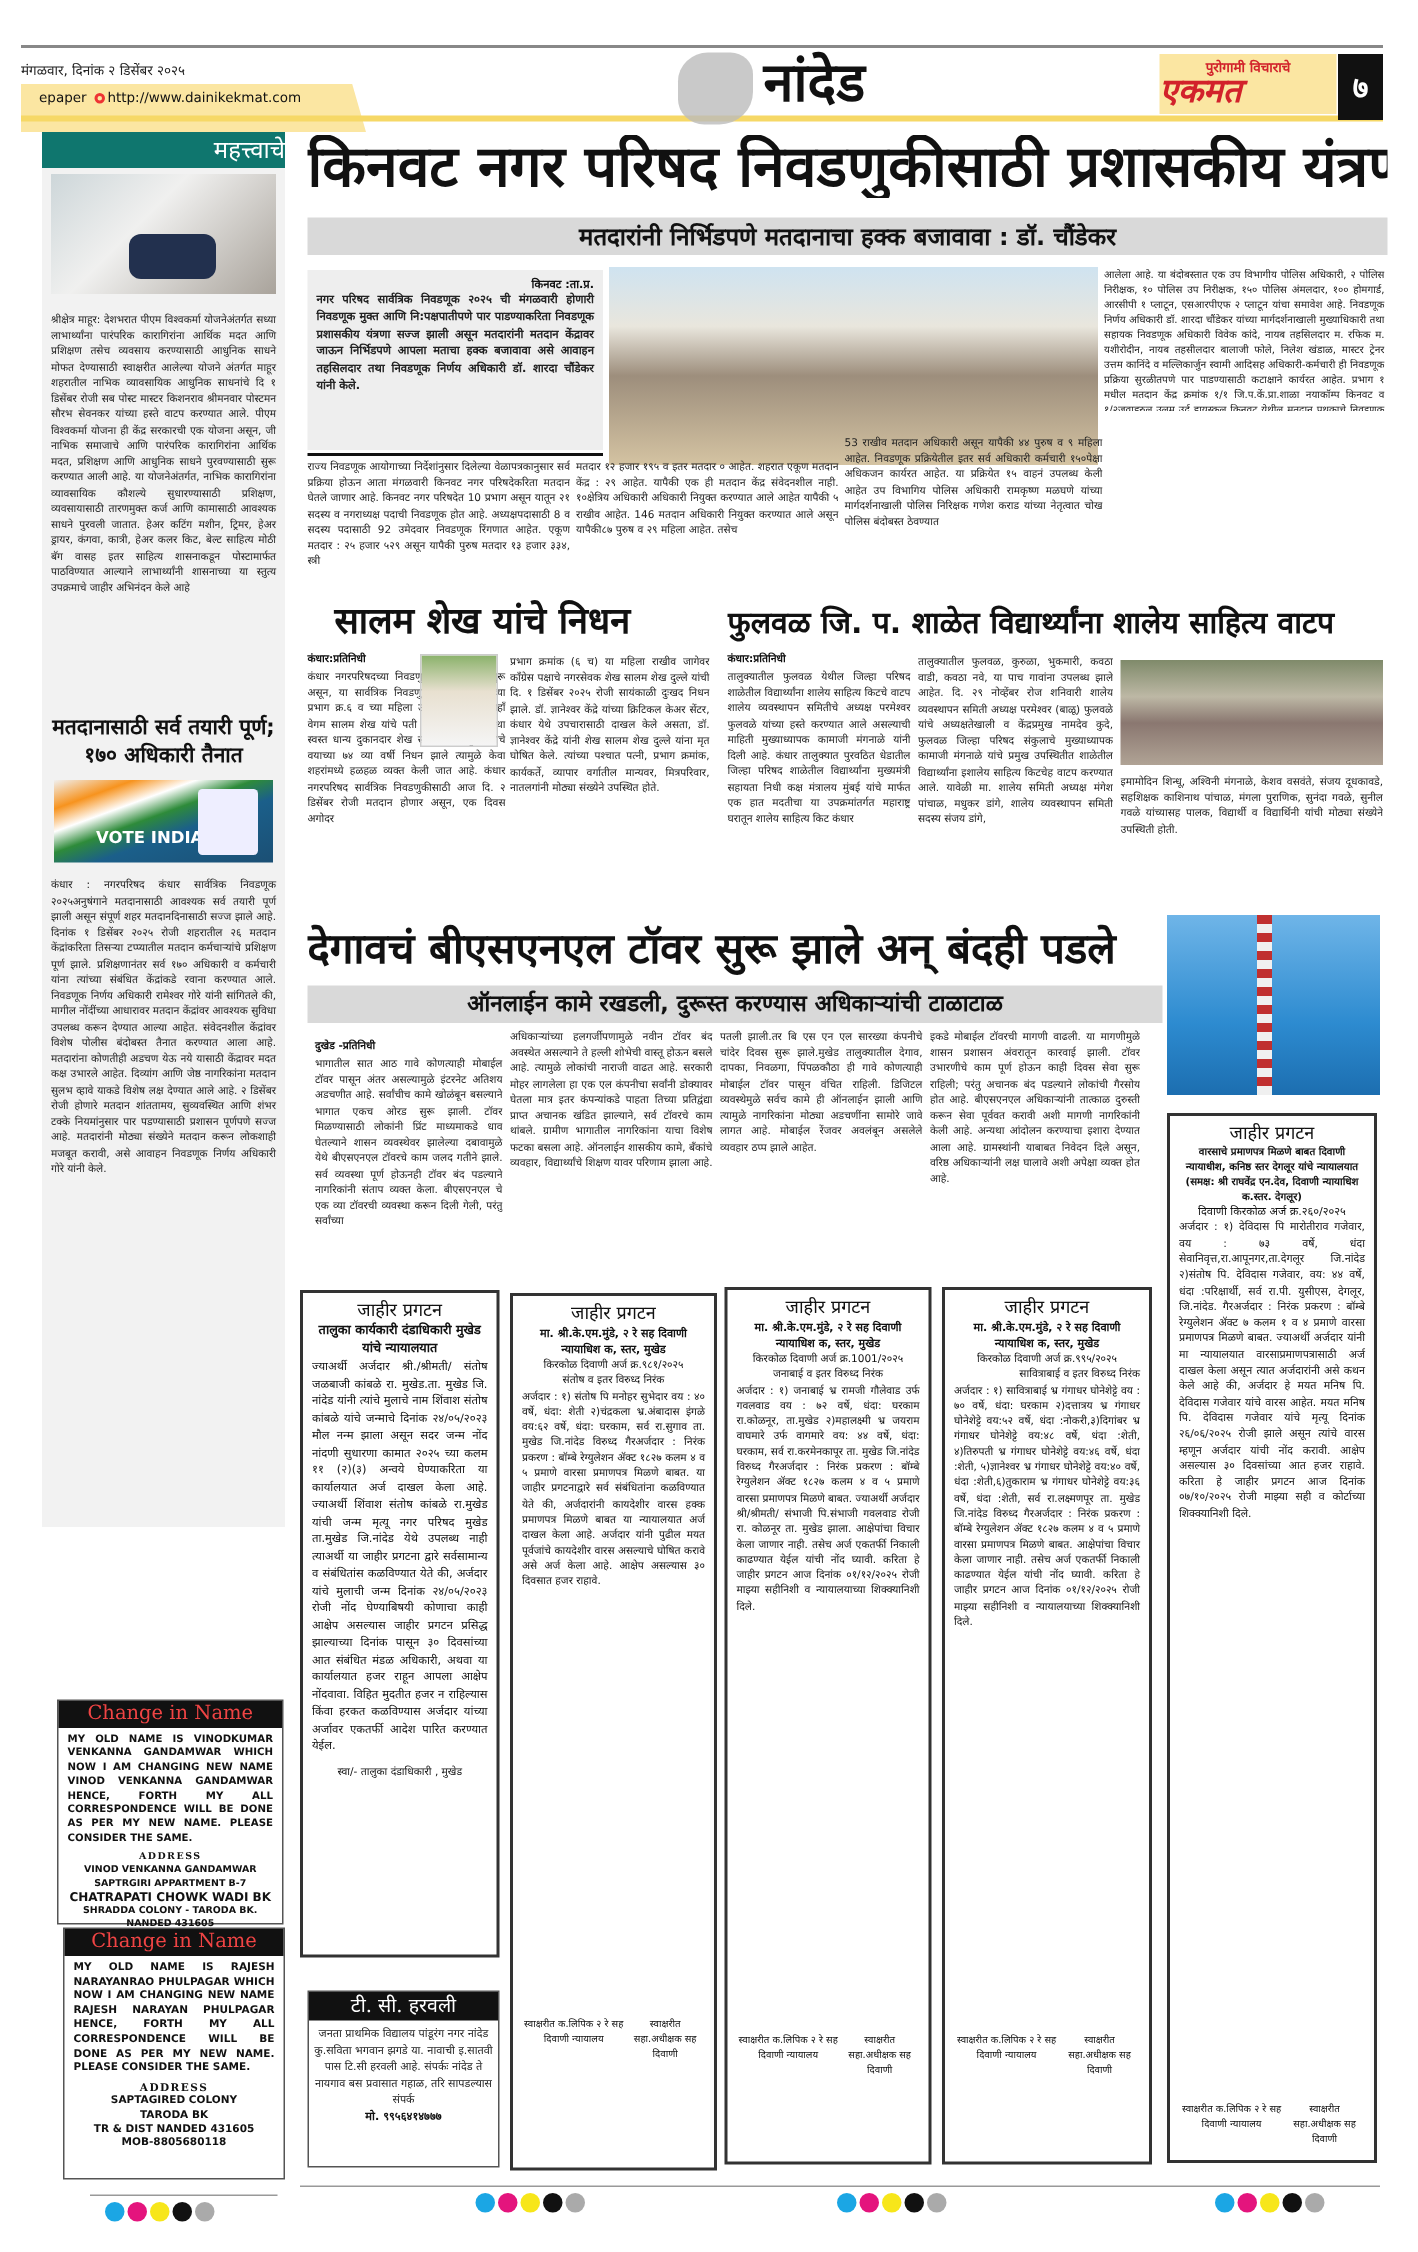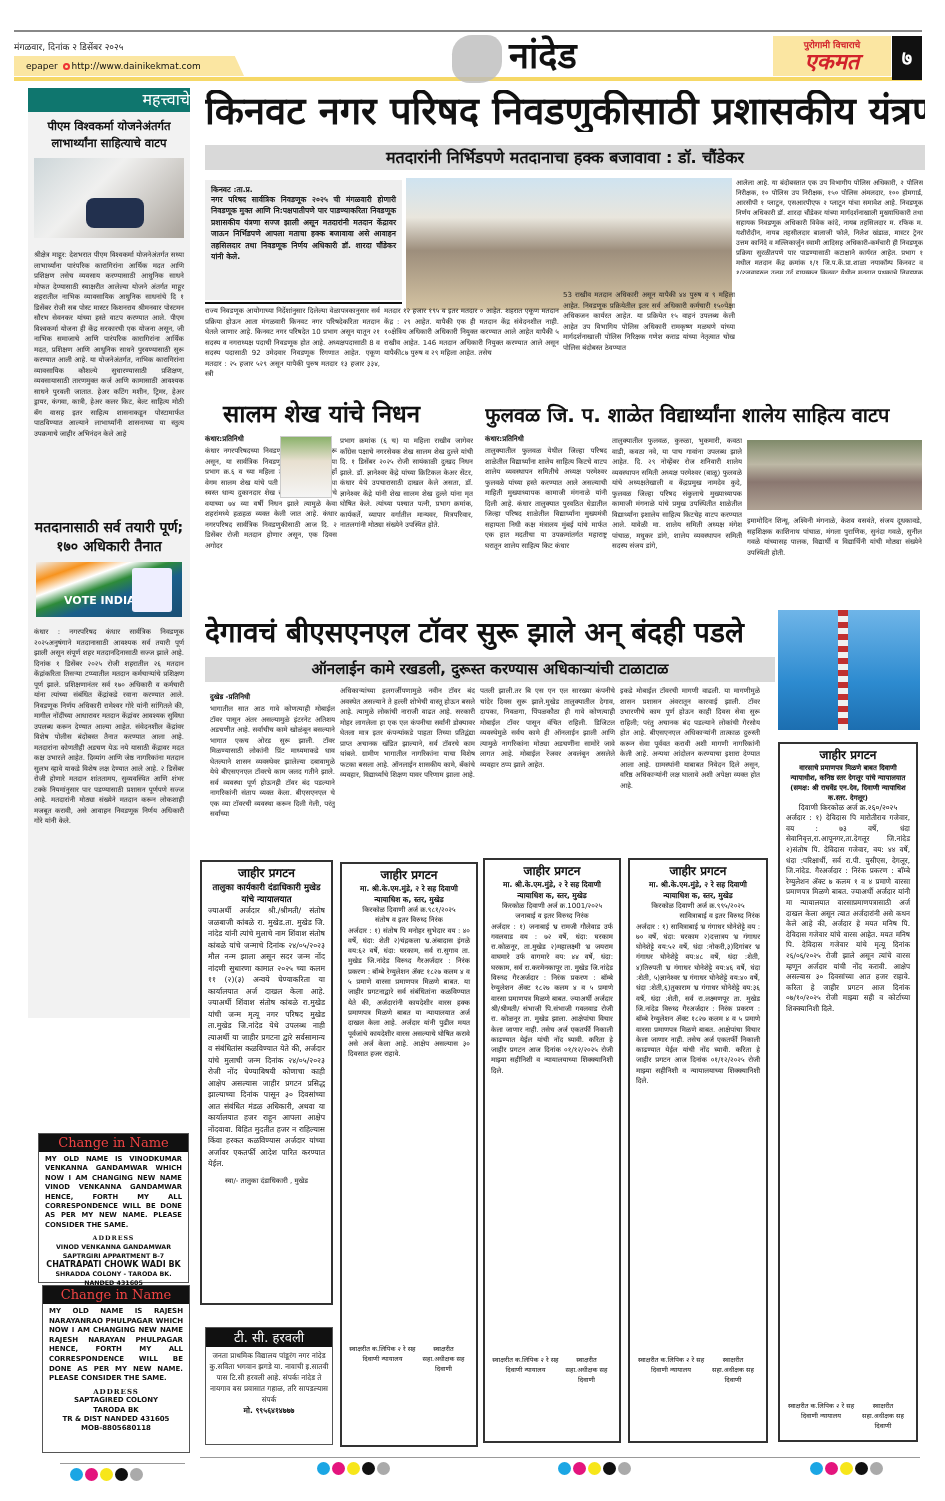--- a/index.html
+++ b/index.html
@@ -3,41 +3,41 @@
 <meta charset="utf-8">
 <style>
 *{box-sizing:border-box;margin:0;padding:0}
 body{width:945px;height:1501px;background:#fff;font-family:"DejaVu Sans",sans-serif;color:#111;position:relative;overflow:hidden}
 .abs{position:absolute}
 .t{font-size:7px;line-height:10.5px;text-align:justify;color:#222;overflow:hidden}
 .hd{font-family:"DejaVu Sans",sans-serif;font-weight:bold;color:#111;white-space:nowrap;overflow:hidden}
 
 #mast{left:14px;top:30px;width:908px;height:48px;border-top:2px solid #888}
 #mast .date{left:0;top:8px;font-size:9px;color:#222}
-#mast .epaper{left:0;top:24px;width:230px;height:20px;background:#fbe6a2;font-size:9px;padding:5px 0 0 12px;clip-path:polygon(0 0,96% 0,100% 100%,0 100%)}
+#mast .epaper{left:0;top:24px;width:230px;height:32px;background:#fbe6a2;font-size:9px;padding:5px 0 0 12px;clip-path:polygon(0 0,96% 0,100% 100%,0 100%)}
 #mast .epaper .ic{display:inline-block;width:7px;height:7px;border-radius:50%;border:2px solid #e33;margin:0 2px -1px}
 #mast .yellowline{left:0;top:45px;width:908px;height:4px;background:#f6d866}
 #mast .city{left:495px;top:4px;font-size:36px;font-weight:bold;line-height:40px}
 #mast .logo-map{left:438px;top:3px;width:50px;height:48px;background:#bbb;border-radius:40% 30% 45% 35%;opacity:.8}
 #mast .brand{left:759px;top:4px;width:118px;height:40px;background:#fbe6a2}
 #mast .brand .tag{position:absolute;left:0;width:118px;top:2px;text-align:center;font-size:9px;color:#d2222b;font-weight:bold}
-#mast .brand .name{position:absolute;left:0;width:118px;top:13px;text-align:center;font-size:22px;color:#d2222b;font-weight:bold;font-style:italic;line-height:26px}
+#mast .brand .name{position:absolute;left:0;width:118px;top:13px;text-align:left;font-size:22px;color:#d2222b;font-weight:bold;font-style:italic;line-height:26px}
 #mast .pg{left:878px;top:4px;width:30px;height:44px;background:#111;color:#fff;font-size:20px;font-weight:bold;text-align:center;line-height:44px}
 
 .side{background:#f2f2f2}
 .sbox-title{background:#0f766e;color:#fff;font-weight:normal;text-align:right}
 .photo{background:linear-gradient(135deg,#cdd6d9,#f0f0ef 40%,#a9a39b);}
 .grey-bar{background:#d9d9d9;text-align:center;font-weight:bold;white-space:nowrap;overflow:hidden}
 .name-ad{border:1px solid #555;background:#fff}
 .name-ad .h{background:#111;color:#ef4444;font-family:"DejaVu Serif",serif;text-align:center;font-size:13px;height:18px;line-height:18px}
 .name-ad .b{font-size:6.8px;line-height:9.4px;padding:3px 6px;text-align:justify;font-weight:bold;color:#111}
 .name-ad .addr{text-align:center;font-size:6.3px;line-height:9px;font-weight:bold;padding:0 4px}
 .name-ad .addr .ah{font-family:"DejaVu Serif",serif;letter-spacing:1px}
 .ad{border:2px solid #333;background:#fff;padding:4px 6px;overflow:hidden}
-.ad .ah{font-size:12px;font-weight:bold;text-align:center;line-height:15px}
+.ad .ah{font-size:12px;font-weight:normal;text-align:center;line-height:15px}
 .ad .as{font-size:7.4px;font-weight:bold;text-align:center;line-height:11px}
 .ad .ab{font-size:7px;line-height:10.3px;text-align:justify}
 .ad .sig{display:flex;justify-content:space-between;font-size:6.5px;line-height:10px;margin-top:8px}
 .ad .sig div{text-align:center}
 .dots{display:flex;gap:2px}
 .dots span{width:13px;height:13px;border-radius:50%;display:block}
 .rule{height:1px;background:#999}
 </style>
 </head>
 <body>
@@ -50,21 +50,20 @@
   <div class="abs city">नांदेड</div>
   <div class="abs brand">
     <div class="tag">पुरोगामी विचाराचे</div>
     <div class="name">एकमत</div>
   </div>
   <div class="abs pg">७</div>
 </div>
 
 <div class="abs side" style="left:28px;top:88px;width:162px;height:930px">
   <div class="sbox-title" style="height:24px;font-size:16px;line-height:24px">महत्त्वाचे</div>
-  <div class="hd" style="font-size:11.5px;line-height:17px;text-align:center;white-space:normal;padding:6px 6px 2px">पीएम विश्वकर्मा योजनेअंतर्गत लाभार्थ्यांना साहित्याचे वाटप</div>
   <div class="photo" style="margin:4px 6px;height:80px;position:relative">
     <div style="position:absolute;left:52px;top:40px;width:58px;height:30px;background:#22304e;border-radius:8px"></div>
   </div>
   <div class="t" style="padding:8px 6px 0;height:272px">श्रीक्षेत्र माहूर: देशभरात पीएम विश्वकर्मा योजनेअंतर्गत सध्या लाभार्थ्यांना पारंपरिक कारागिरांना आर्थिक मदत आणि प्रशिक्षण तसेच व्यवसाय करण्यासाठी आधुनिक साधने मोफत देण्यासाठी स्वाक्षरीत आलेल्या योजने अंतर्गत माहूर शहरातील नाभिक व्यावसायिक आधुनिक साधनांचे दि १ डिसेंबर रोजी सब पोस्ट मास्टर किशनराव श्रीमनवार पोस्टमन सौरभ सेवनकर यांच्या हस्ते वाटप करण्यात आले. पीएम विश्वकर्मा योजना ही केंद्र सरकारची एक योजना असून, जी नाभिक समाजाचे आणि पारंपरिक कारागिरांना आर्थिक मदत, प्रशिक्षण आणि आधुनिक साधने पुरवण्यासाठी सुरू करण्यात आली आहे. या योजनेअंतर्गत, नाभिक कारागिरांना व्यावसायिक कौशल्ये सुधारण्यासाठी प्रशिक्षण, व्यवसायासाठी तारणमुक्त कर्ज आणि कामासाठी आवश्यक साधने पुरवली जातात. हेअर कटिंग मशीन, ट्रिमर, हेअर ड्रायर, कंगवा, कात्री, हेअर कलर किट, बेल्ट साहित्य मोठी बॅग वासह इतर साहित्य शासनाकडून पोस्टामार्फत पाठविण्यात आल्याने लाभार्थ्यांनी शासनाच्या या स्तुत्य उपक्रमाचे जाहीर अभिनंदन केले आहे</div>
   <div class="hd" style="font-size:14px;line-height:19px;text-align:center;white-space:normal;padding:4px 4px">मतदानासाठी सर्व तयारी पूर्ण; १७० अधिकारी तैनात</div>
   <div style="margin:2px 8px;height:55px;background:linear-gradient(160deg,#f0f0f0 0,#f7931e 18%,#fff 32%,#2e8b3a 45%,#1b5f8a 60%,#1b4f74 100%);position:relative">
     <div style="position:absolute;left:28px;top:32px;color:#fff;font-weight:bold;font-size:11px">VOTE INDIA</div>
     <div style="position:absolute;right:10px;top:6px;width:40px;height:44px;background:#eef;border-radius:3px"></div>
   </div>
   <div class="t" style="padding:8px 6px 0;height:330px">कंधार : नगरपरिषद कंधार सार्वत्रिक निवडणूक २०२५अनुषंगाने मतदानासाठी आवश्यक सर्व तयारी पूर्ण झाली असून संपूर्ण शहर मतदानदिनासाठी सज्ज झाले आहे. दिनांक १ डिसेंबर २०२५ रोजी शहरातील २६ मतदान केंद्रांकरिता तिसऱ्या टप्प्यातील मतदान कर्मचाऱ्यांचे प्रशिक्षण पूर्ण झाले. प्रशिक्षणानंतर सर्व १७० अधिकारी व कर्मचारी यांना त्यांच्या संबंधित केंद्रांकडे रवाना करण्यात आले. निवडणूक निर्णय अधिकारी रामेश्वर गोरे यांनी सांगितले की, मागील नोंदींच्या आधारावर मतदान केंद्रांवर आवश्यक सुविधा उपलब्ध करून देण्यात आल्या आहेत. संवेदनशील केंद्रांवर विशेष पोलीस बंदोबस्त तैनात करण्यात आला आहे. मतदारांना कोणतीही अडचण येऊ नये यासाठी केंद्रावर मदत कक्ष उभारले आहेत. दिव्यांग आणि जेष्ठ नागरिकांना मतदान सुलभ व्हावे याकडे विशेष लक्ष देण्यात आले आहे. २ डिसेंबर रोजी होणारे मतदान शांततामय, सुव्यवस्थित आणि शंभर टक्के नियमांनुसार पार पडण्यासाठी प्रशासन पूर्णपणे सज्ज आहे. मतदारांनी मोठ्या संख्येने मतदान करून लोकशाही मजबूत करावी, असे आवाहन निवडणूक निर्णय अधिकारी गोरे यांनी केले.</div>
@@ -92,21 +91,21 @@
     <div>TARODA BK</div>
     <div>TR &amp; DIST NANDED 431605</div>
     <div>MOB-8805680118</div>
   </div>
 </div>
 
 <div class="abs hd" style="left:205px;top:90px;width:720px;font-size:38px;line-height:42px;text-align:center">किनवट नगर परिषद निवडणुकीसाठी प्रशासकीय यंत्रणा सज्ज</div>
 <div class="abs grey-bar" style="left:205px;top:145px;width:720px;height:25px;font-size:16px;line-height:25px">मतदारांनी निर्भिडपणे मतदानाचा हक्क बजावावा : डॉ. चौंडेकर</div>
 
 <div class="abs" style="left:205px;top:180px;width:197px;height:120px;background:#eee;padding:4px 6px">
-  <div style="text-align:left;font-size:7.5px;font-weight:bold">किनवट :ता.प्र.</div>
+  <div style="text-align:right;font-size:7.5px;font-weight:bold">किनवट :ता.प्र.</div>
   <div style="font-size:7.6px;line-height:11.4px;font-weight:bold;text-align:justify;color:#222">नगर परिषद सार्वत्रिक निवडणूक २०२५ ची मंगळवारी होणारी निवडणूक मुक्त आणि नि:पक्षपातीपणे पार पाडण्याकरिता निवडणूक प्रशासकीय यंत्रणा सज्ज झाली असून मतदारांनी मतदान केंद्रावर जाऊन निर्भिडपणे आपला मताचा हक्क बजावावा असे आवाहन तहसिलदार तथा निवडणूक निर्णय अधिकारी डॉ. शारदा चौंडेकर यांनी केले.</div>
 </div>
 <div class="abs" style="left:205px;top:302px;width:197px;height:2px;background:#111"></div>
 <div class="abs photo" style="left:406px;top:178px;width:326px;height:132px;background:linear-gradient(180deg,#cfe3f0 0,#e9e6dd 30%,#9d8e7c 55%,#d4c3a2 100%)"></div>
 <div class="abs t" style="left:736px;top:178px;width:187px;height:96px;font-size:6.8px;line-height:10px">आलेला आहे. या बंदोबस्तात एक उप विभागीय पोलिस अधिकारी, २ पोलिस निरीक्षक, १० पोलिस उप निरीक्षक, १५० पोलिस अंमलदार, १०० होमगार्ड, आरसीपी १ प्लाटून, एसआरपीएफ २ प्लाटून यांचा समावेश आहे. निवडणूक निर्णय अधिकारी डॉ. शारदा चौंडेकर यांच्या मार्गदर्शनाखाली मुख्याधिकारी तथा सहायक निवडणूक अधिकारी विवेक कांदे, नायब तहसिलदार म. रफिक म. यशीरोदीन, नायब तहसीलदार बालाजी फोले, निलेश खंडाळ, मास्टर ट्रेनर उत्तम कानिंदे व मल्लिकार्जुन स्वामी आदिसह अधिकारी-कर्मचारी ही निवडणूक प्रक्रिया सुरळीतपणे पार पाडण्यासाठी कटाक्षाने कार्यरत आहेत. प्रभाग १ मधील मतदान केंद्र क्रमांक १/१ जि.प.कें.प्रा.शाळा नयाकॉम्प किनवट व १/२जवाहरुल उलूम उर्दू हायस्कूल किनवट येथील मतदान पथकाचे निवडणूक निर्णय अधिकारी डॉ. शारदा चौंडेकर यांनी स्वागत करून साहित्यासह रवाना केले.</div>
 <div class="abs t" style="left:205px;top:306px;width:175px;height:70px">राज्य निवडणूक आयोगाच्या निर्देशांनुसार दिलेल्या वेळापत्रकानुसार सर्व प्रक्रिया होऊन आता मंगळवारी किनवट नगर परिषदेकरिता मतदान घेतले जाणार आहे. किनवट नगर परिषदेत 10 प्रभाग असून यातून २१ सदस्य व नगराध्यक्ष पदाची निवडणूक होत आहे. अध्यक्षपदासाठी 8 व सदस्य पदासाठी 92 उमेदवार निवडणूक रिंगणात आहेत. एकूण मतदार : २५ हजार ५२९ असून यापैकी पुरुष मतदार १३ हजार ३३४, स्त्री</div>
 <div class="abs t" style="left:384px;top:306px;width:175px;height:70px">मतदार १२ हजार १९५ व इतर मतदार ० आहेत. शहरात एकूण मतदान केंद्र : २९ आहेत. यापैकी एक ही मतदान केंद्र संवेदनशील नाही. १०क्षेत्रिय अधिकारी अधिकारी नियुक्त करण्यात आले आहेत यापैकी ५ राखीव आहेत. 146 मतदान अधिकारी नियुक्त करण्यात आले असून यापैकी८७ पुरुष व २९ महिला आहेत. तसेच</div>
 <div class="abs t" style="left:563px;top:290px;width:172px;height:70px">53 राखीव मतदान अधिकारी असून यापैकी ४४ पुरुष व ९ महिला आहेत. निवडणूक प्रक्रियेतील इतर सर्व अधिकारी कर्मचारी १५०पेक्षा अधिकजन कार्यरत आहेत. या प्रक्रियेत १५ वाहनं उपलब्ध केली आहेत उप विभागिय पोलिस अधिकारी रामकृष्ण मळघणे यांच्या मार्गदर्शनाखाली पोलिस निरिक्षक गणेश कराड यांच्या नेतृत्वात चोख पोलिस बंदोबस्त ठेवण्यात</div>
 
 <div class="abs hd" style="left:205px;top:398px;width:400px;font-size:24px;line-height:32px;padding-left:18px">सालम शेख यांचे निधन</div>

